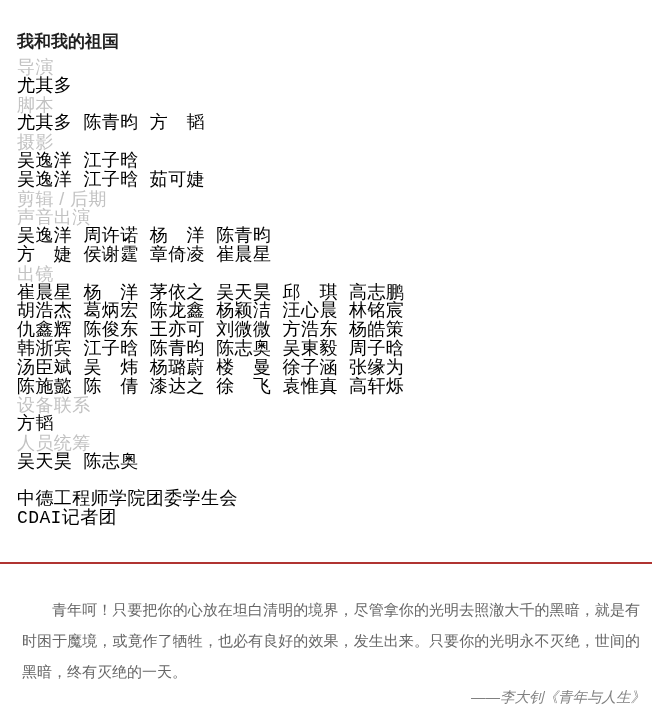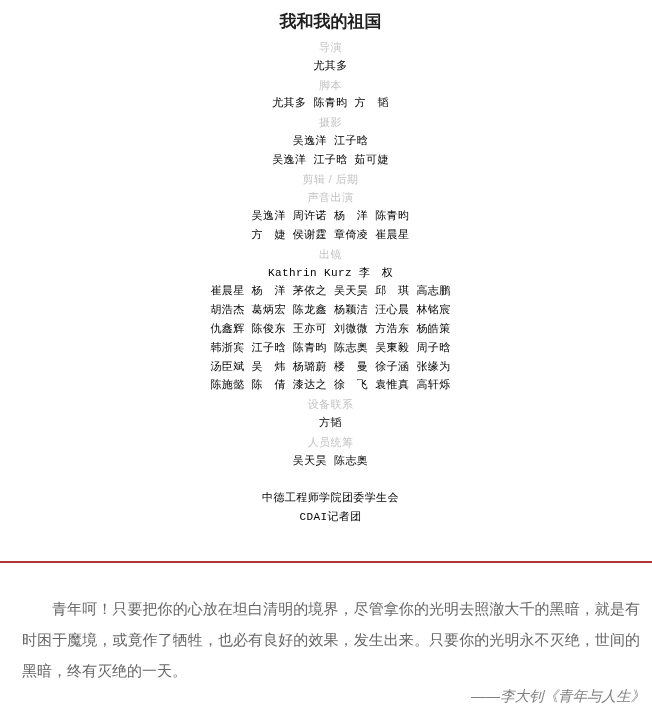--- a/index.html
+++ b/index.html
@@ -6,31 +6,32 @@
     margin: 0; padding: 0; background: #ffffff;
   }
   body {
     width: 652px; height: 722px; overflow: hidden;
     font-family: "Liberation Sans", sans-serif;
   }
   .page { width: 652px; height: 722px; position: relative; }
 
   .credits {
     padding: 10px 8px 0 17px;
-    text-align: center;
+    text-align: left;
+    margin-top: 20px;
   }
   .title {
     font-size: 17px;
     font-weight: bold;
     color: #1f1f1f;
     line-height: 24px;
     margin: 0 0 4px 0;
   }
   .credit-line {
-    font-size: 11px;
+    font-size: 18px;
     line-height: 18.8px;
     letter-spacing: 0.4px;
     white-space: pre-wrap;
   }
   .credit-line.label { color: #c2c2c2; }
   .credit-line.names { color: #000000; font-family: Liberation Mono, monospace; }
   .credit-line.blank { height: 18.8px; }
 
   .divider {
     border: none;
@@ -71,21 +72,20 @@
         <div class="credit-line label">脚本</div>
         <div class="credit-line names">尤其多 陈青昀 方　韬</div>
         <div class="credit-line label">摄影</div>
         <div class="credit-line names">吴逸洋 江子晗</div>
         <div class="credit-line names">吴逸洋 江子晗 茹可婕</div>
         <div class="credit-line label">剪辑 / 后期</div>
         <div class="credit-line label">声音出演</div>
         <div class="credit-line names">吴逸洋 周许诺 杨　洋 陈青昀</div>
         <div class="credit-line names">方　婕 侯谢霆 章倚凌 崔晨星</div>
         <div class="credit-line label">出镜</div>
-        <div class="credit-line names">Kathrin Kurz 李　权</div>
         <div class="credit-line names">崔晨星 杨　洋 茅依之 吴天昊 邱　琪 高志鹏</div>
         <div class="credit-line names">胡浩杰 葛炳宏 陈龙鑫 杨颖洁 汪心晨 林铭宸</div>
         <div class="credit-line names">仇鑫辉 陈俊东 王亦可 刘微微 方浩东 杨皓策</div>
         <div class="credit-line names">韩浙宾 江子晗 陈青昀 陈志奥 吴東毅 周子晗</div>
         <div class="credit-line names">汤臣斌 吴　炜 杨璐蔚 楼　曼 徐子涵 张缘为</div>
         <div class="credit-line names">陈施懿 陈　倩 漆达之 徐　飞 袁惟真 高轩烁</div>
         <div class="credit-line label">设备联系</div>
         <div class="credit-line names">方韬</div>
         <div class="credit-line label">人员统筹</div>
         <div class="credit-line names">吴天昊 陈志奥</div>

